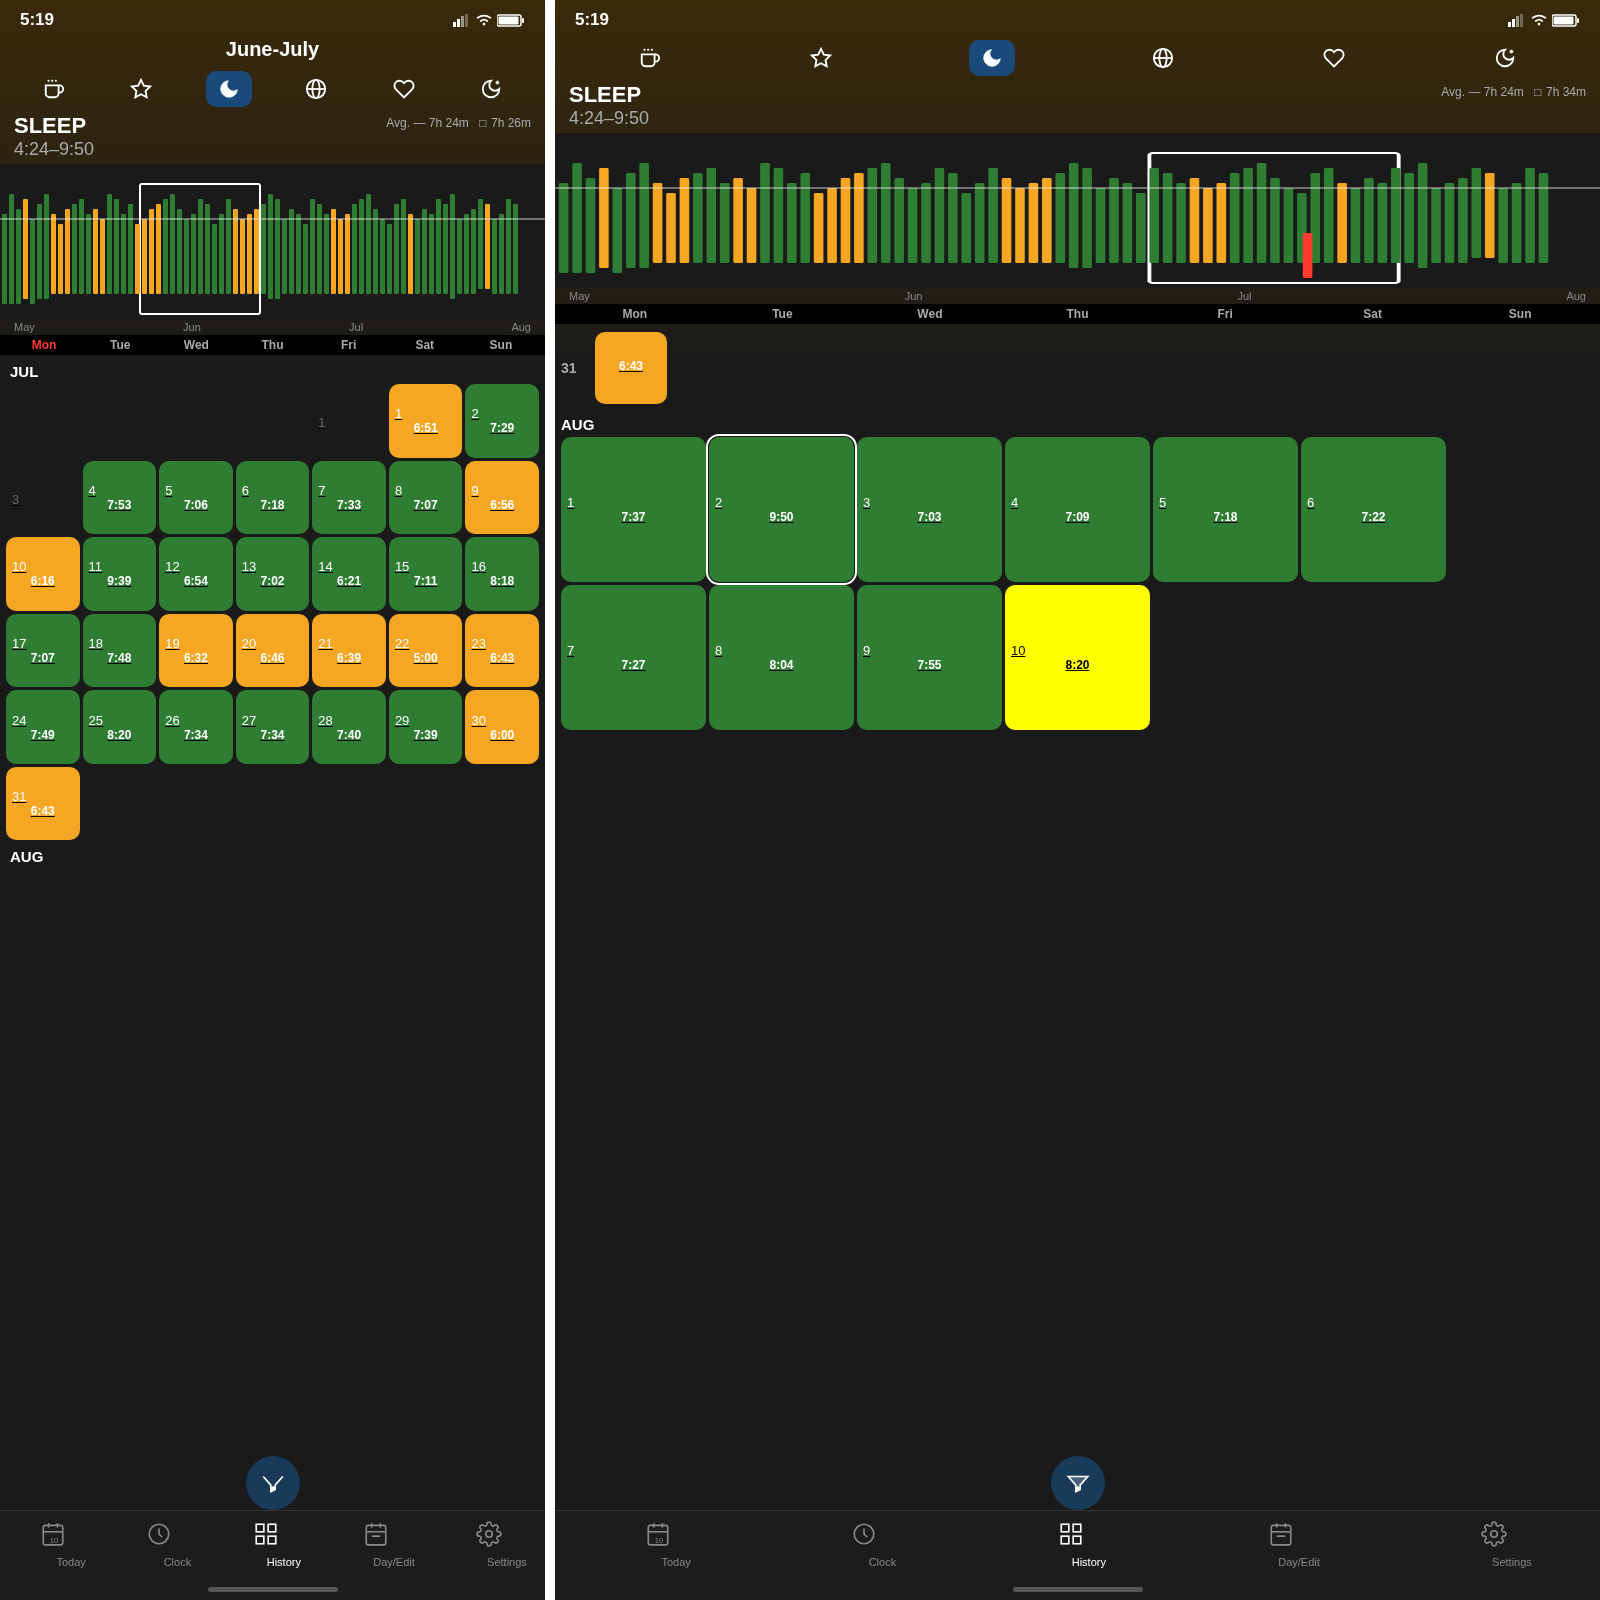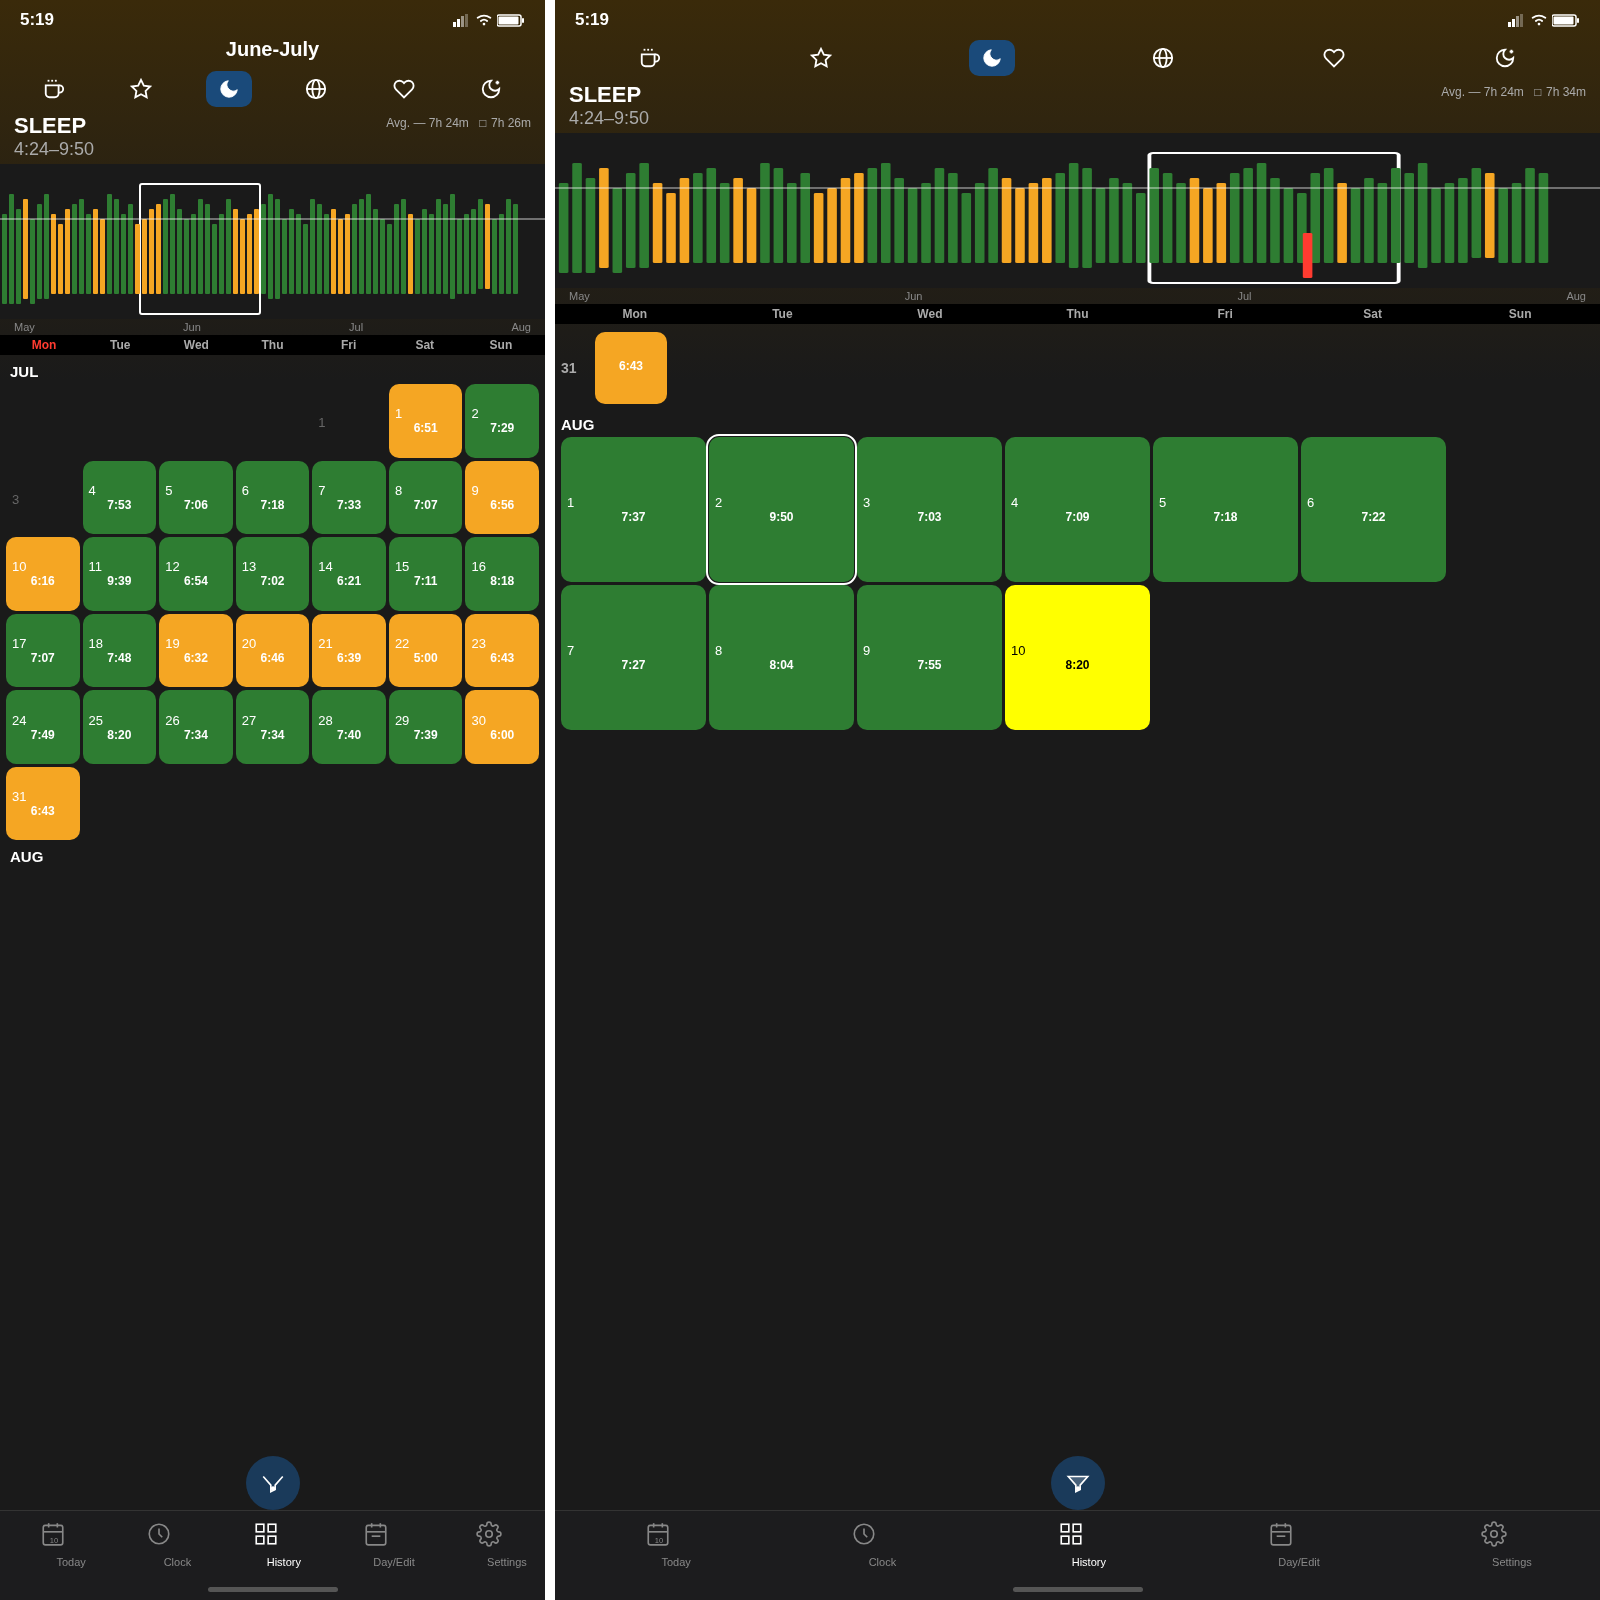--- a/index.html
+++ b/index.html
@@ -122,20 +122,21 @@
     }
     .cal-cell {
       aspect-ratio: 1;
       border-radius: 10px;
       display: flex;
       flex-direction: column;
       align-items: center;
       justify-content: center;
       position: relative;
       min-height: 60px;
+      text-decoration: underline;
     }
     .cal-cell.green { background: #2e7d32; }
     .cal-cell.yellow { background: #f5a623; }
     .cal-cell.today-highlight { background: #ffff00; color: #000; }
     .cal-cell.empty { background: transparent; }
     .cal-date {
       color: #fff;
       font-size: 13px;
       font-weight: 500;
       align-self: flex-start;

